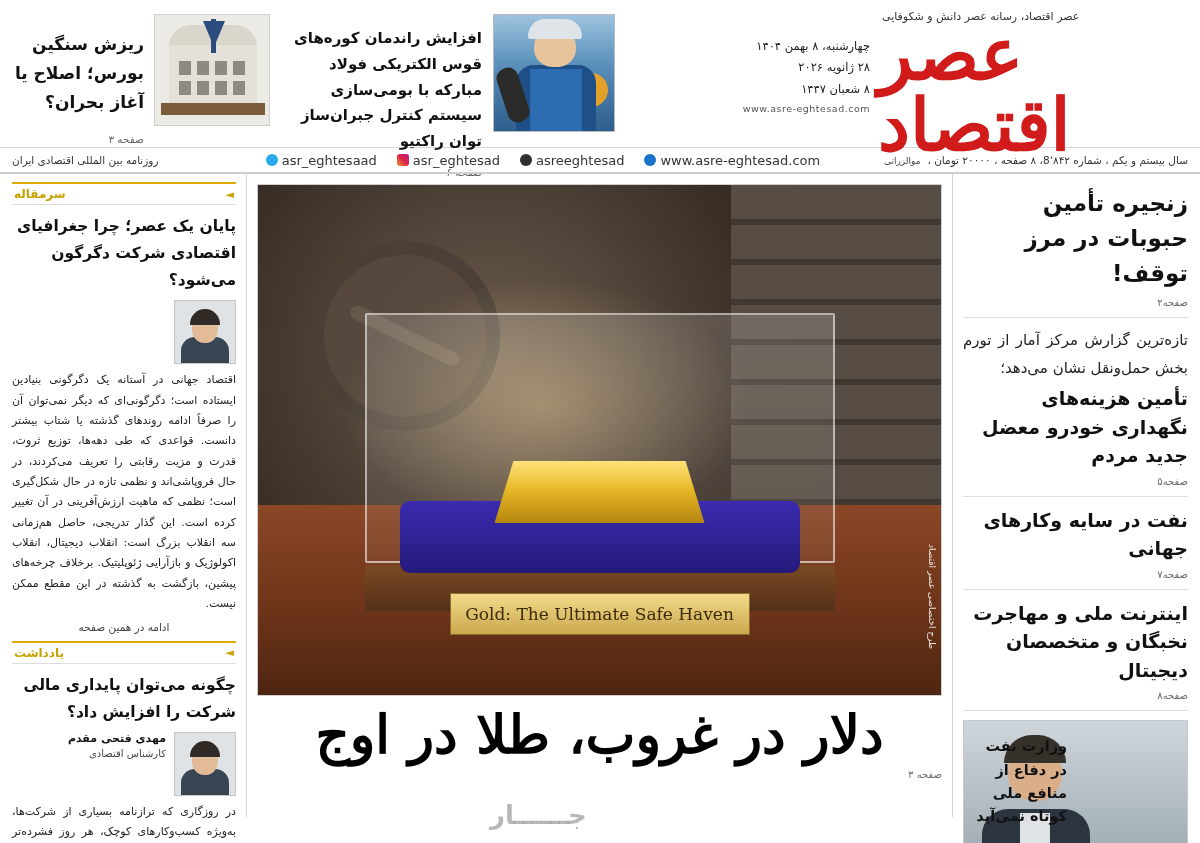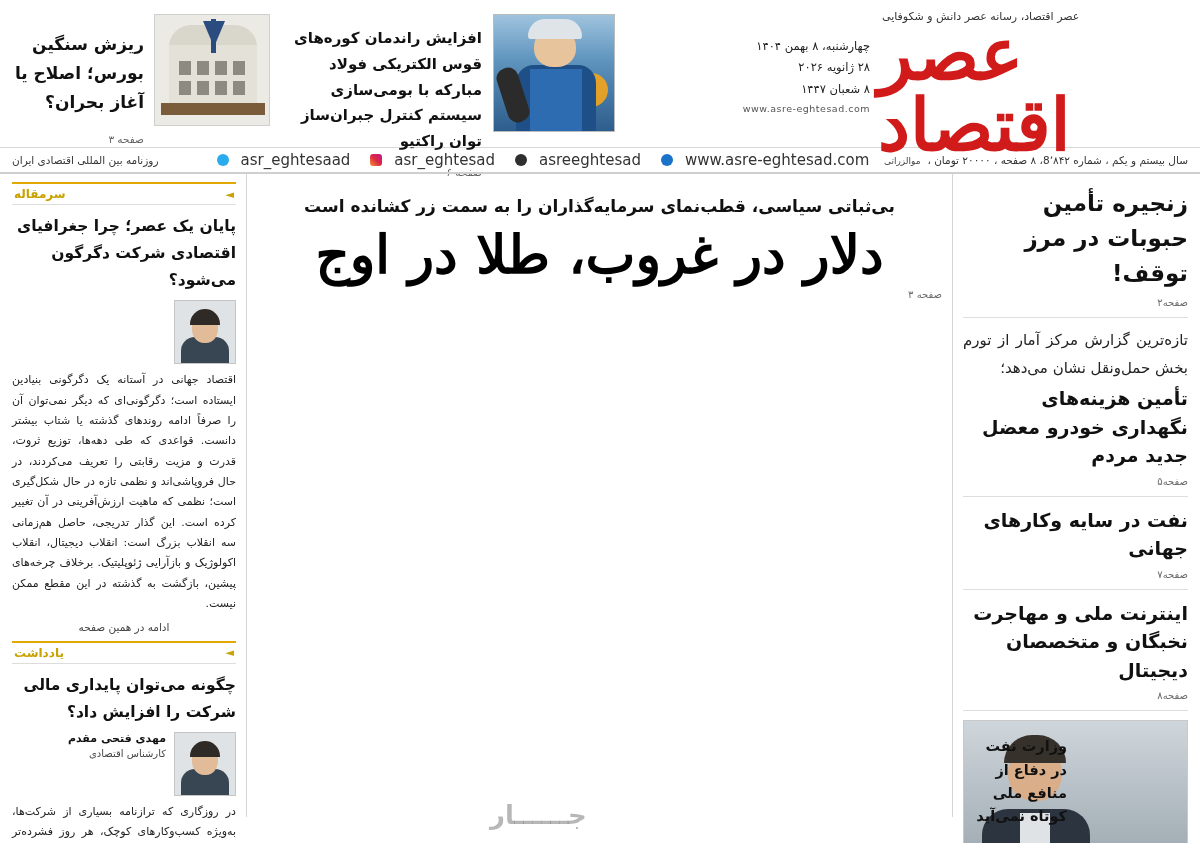--- a/index.html
+++ b/index.html
@@ -88,21 +88,21 @@
 
   
   .social-strip {
     position: relative; height: 26px;
     border-bottom: 2px solid #cfcfcf;
     display: flex; align-items: center; direction: rtl;
     font-size: 10.5px; color: #333; padding: 0 12px;
   }
   .social-strip .right-txt { white-space: nowrap; }
   .social-strip .mid { flex: 1; display: flex; justify-content: center; gap: 20px; align-items: center; }
-  .social-strip .s-item { display: flex; align-items: center; gap: 12px; direction: ltr; font-size: 15px; color: #333; text-align: right; }
+  .social-strip .s-item { display: flex; align-items: center; gap: 4px; direction: ltr; font-size: 13px; color: #333; text-align: right; }
   .ico { width: 12px; height: 12px; border-radius: 2px; display: inline-block; }
   .ico.globe { border-radius: 50%; background: #1a73c8; }
   .ico.at { border-radius: 50%; background: #2f2f2f; }
   .ico.ig { background: linear-gradient(45deg,#f09433,#dc2743,#bc1888); border-radius: 3px; }
   .ico.tg { border-radius: 50%; background: #2aabee; }
   .social-strip .left-txt { white-space: nowrap; }
 
   
   .content {
     position: relative; display: flex; direction: rtl;
@@ -349,21 +349,33 @@
         <div class="rp-body"></div>
         <div class="rp-shirt"></div>
         <div class="rp-head"></div>
         <div class="rp-hair"></div>
         <div class="r-photo-cap">وزارت نفت در دفاع از منافع ملی کوتاه نمی‌آید</div>
       </div>
 
     </div>
 
     <div class="col-center">
-      <div class="c-sub">بی‌ثباتی سیاسی، قطب‌نمای سرمایه‌گذاران را به سمت زر کشانده است</div>
+      <div class="hero">
+        <div class="h-vault"></div>
+        <div class="h-boxes"></div>
+        <div class="h-dial"></div>
+        <div class="h-glow"></div>
+        <div class="h-table"></div>
+        <div class="h-case"></div>
+        <div class="h-base"></div>
+        <div class="h-cushion"></div>
+        <div class="h-bar"></div>
+        <div class="h-plaque">Gold: The Ultimate Safe Haven</div>
+        <div class="h-credit">طرح اختصاصی عصر اقتصاد</div>
+      </div>
       <div class="c-title">دلار در غروب، طلا در اوج</div>
       <div class="c-pg">صفحه ۳</div>
     </div>
 
     <div class="col-left">
       <div class="sect-head">
         <span class="chev">◄</span>
         <span>سرمقاله</span>
       </div>
       <div class="l-head">پایان یک عصر؛ چرا جغرافیای اقتصادی شرکت دگرگون می‌شود؟</div>

